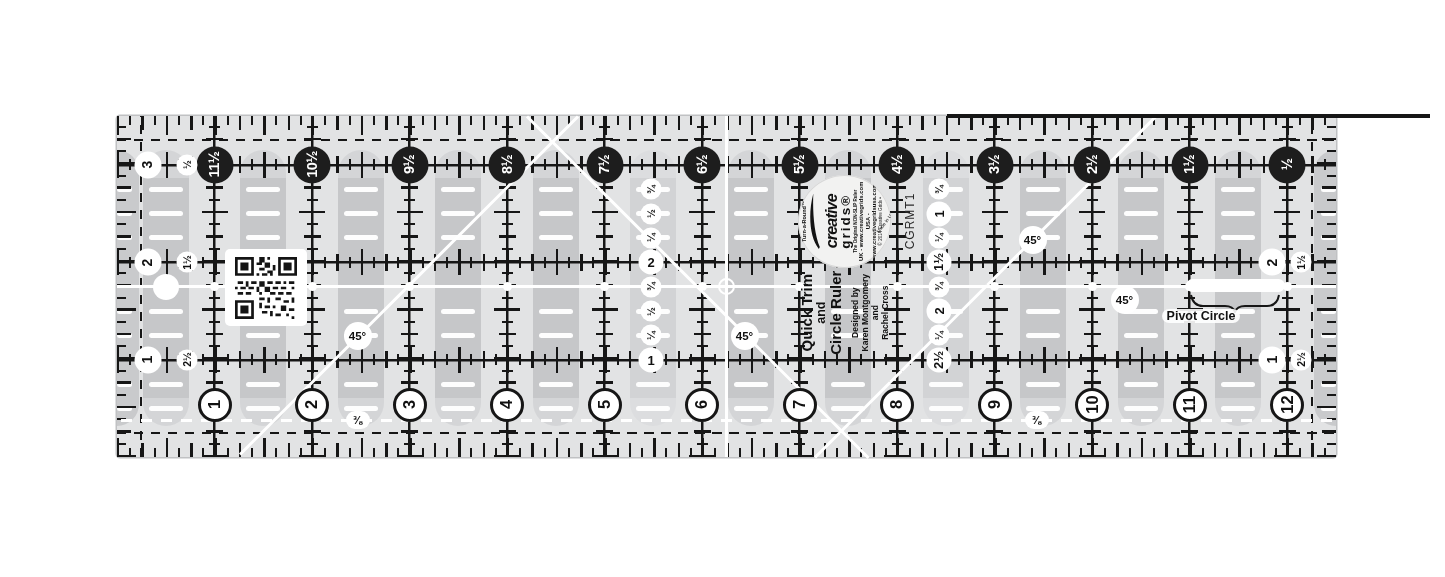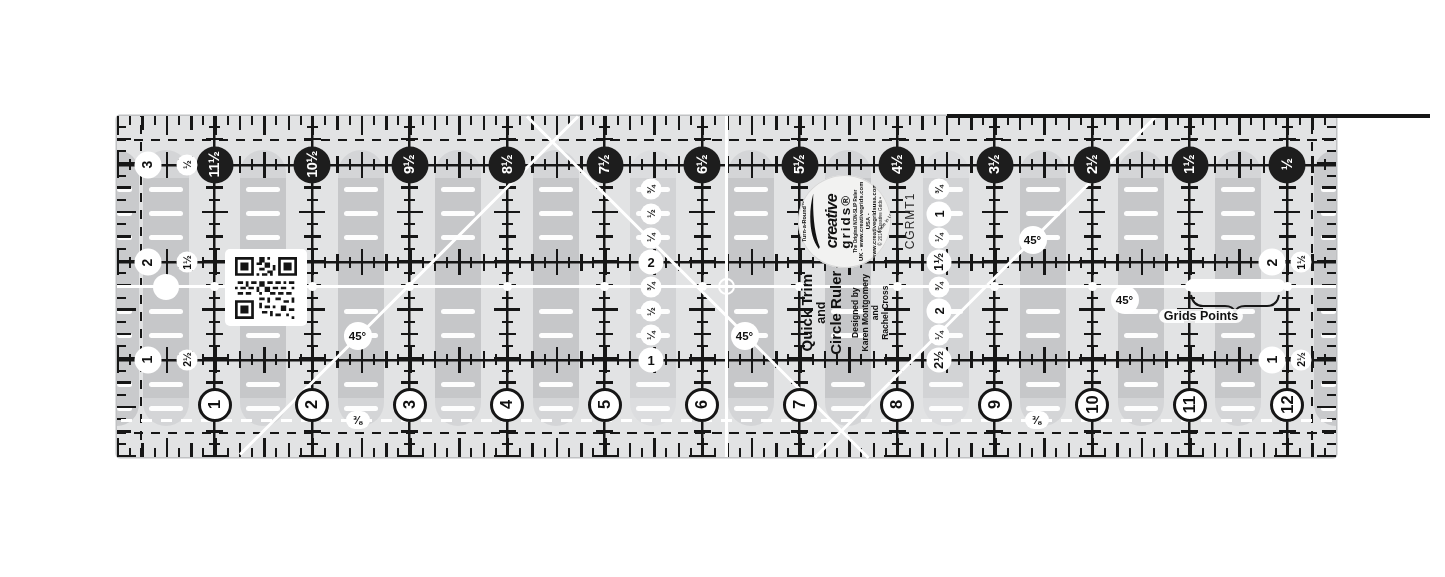--- a/index.html
+++ b/index.html
@@ -143,21 +143,21 @@
     <div class="diag" style="left:829.5px;top:-1.75px;width:483px;height:3.5px;background:#161616;z-index:5"></div>
 
     <div class="cross"></div>
     <div class="bigdot"></div>
 
     <div class="ppill"></div>
     <svg class="brace" width="92" height="20">
       <path d="M2 2 Q4 13 14 13 L36 13 Q44 13 46 19 Q48 13 56 13 L78 13 Q88 13 90 2" fill="none" stroke="#161616" stroke-width="2"></path>
     </svg>
     <div class="plabel">
-      <span>Grids Points</span>
+      <span>Pivot Circle</span>
     </div>
 
     <div class="qr">
       <svg width="64" height="62" viewBox="0 0 23 23">
         <path fill="#141414" fill-rule="evenodd" d="M0 0h7v7H0zM1 1v5h5V1zM2 2h3v3H2z
           M16 0h7v7h-7zM17 1v5h5V1zM18 2h3v3h-3z
           M0 16h7v7H0zM1 17v5h5v-5zM2 18h3v3H2z"></path>
         <path fill="#141414" d="M9 0h2v2H9zM12 0h1v1h-1zM8 2h2v1H8zM11 2h2v2h-2zM14 3h1v2h-1z
           M9 4h2v1H9zM12 5h2v1h-2zM8 6h1v1H8zM10 6h2v1h-2zM13 6h1v1h-1z
           M1 9h2v1H1zM4 9h1v2H4zM6 9h2v1H6zM9 9h2v2H9zM12 9h2v1h-2zM15 9h2v1h-2zM18 9h1v1h-1zM20 9h2v1h-2z

